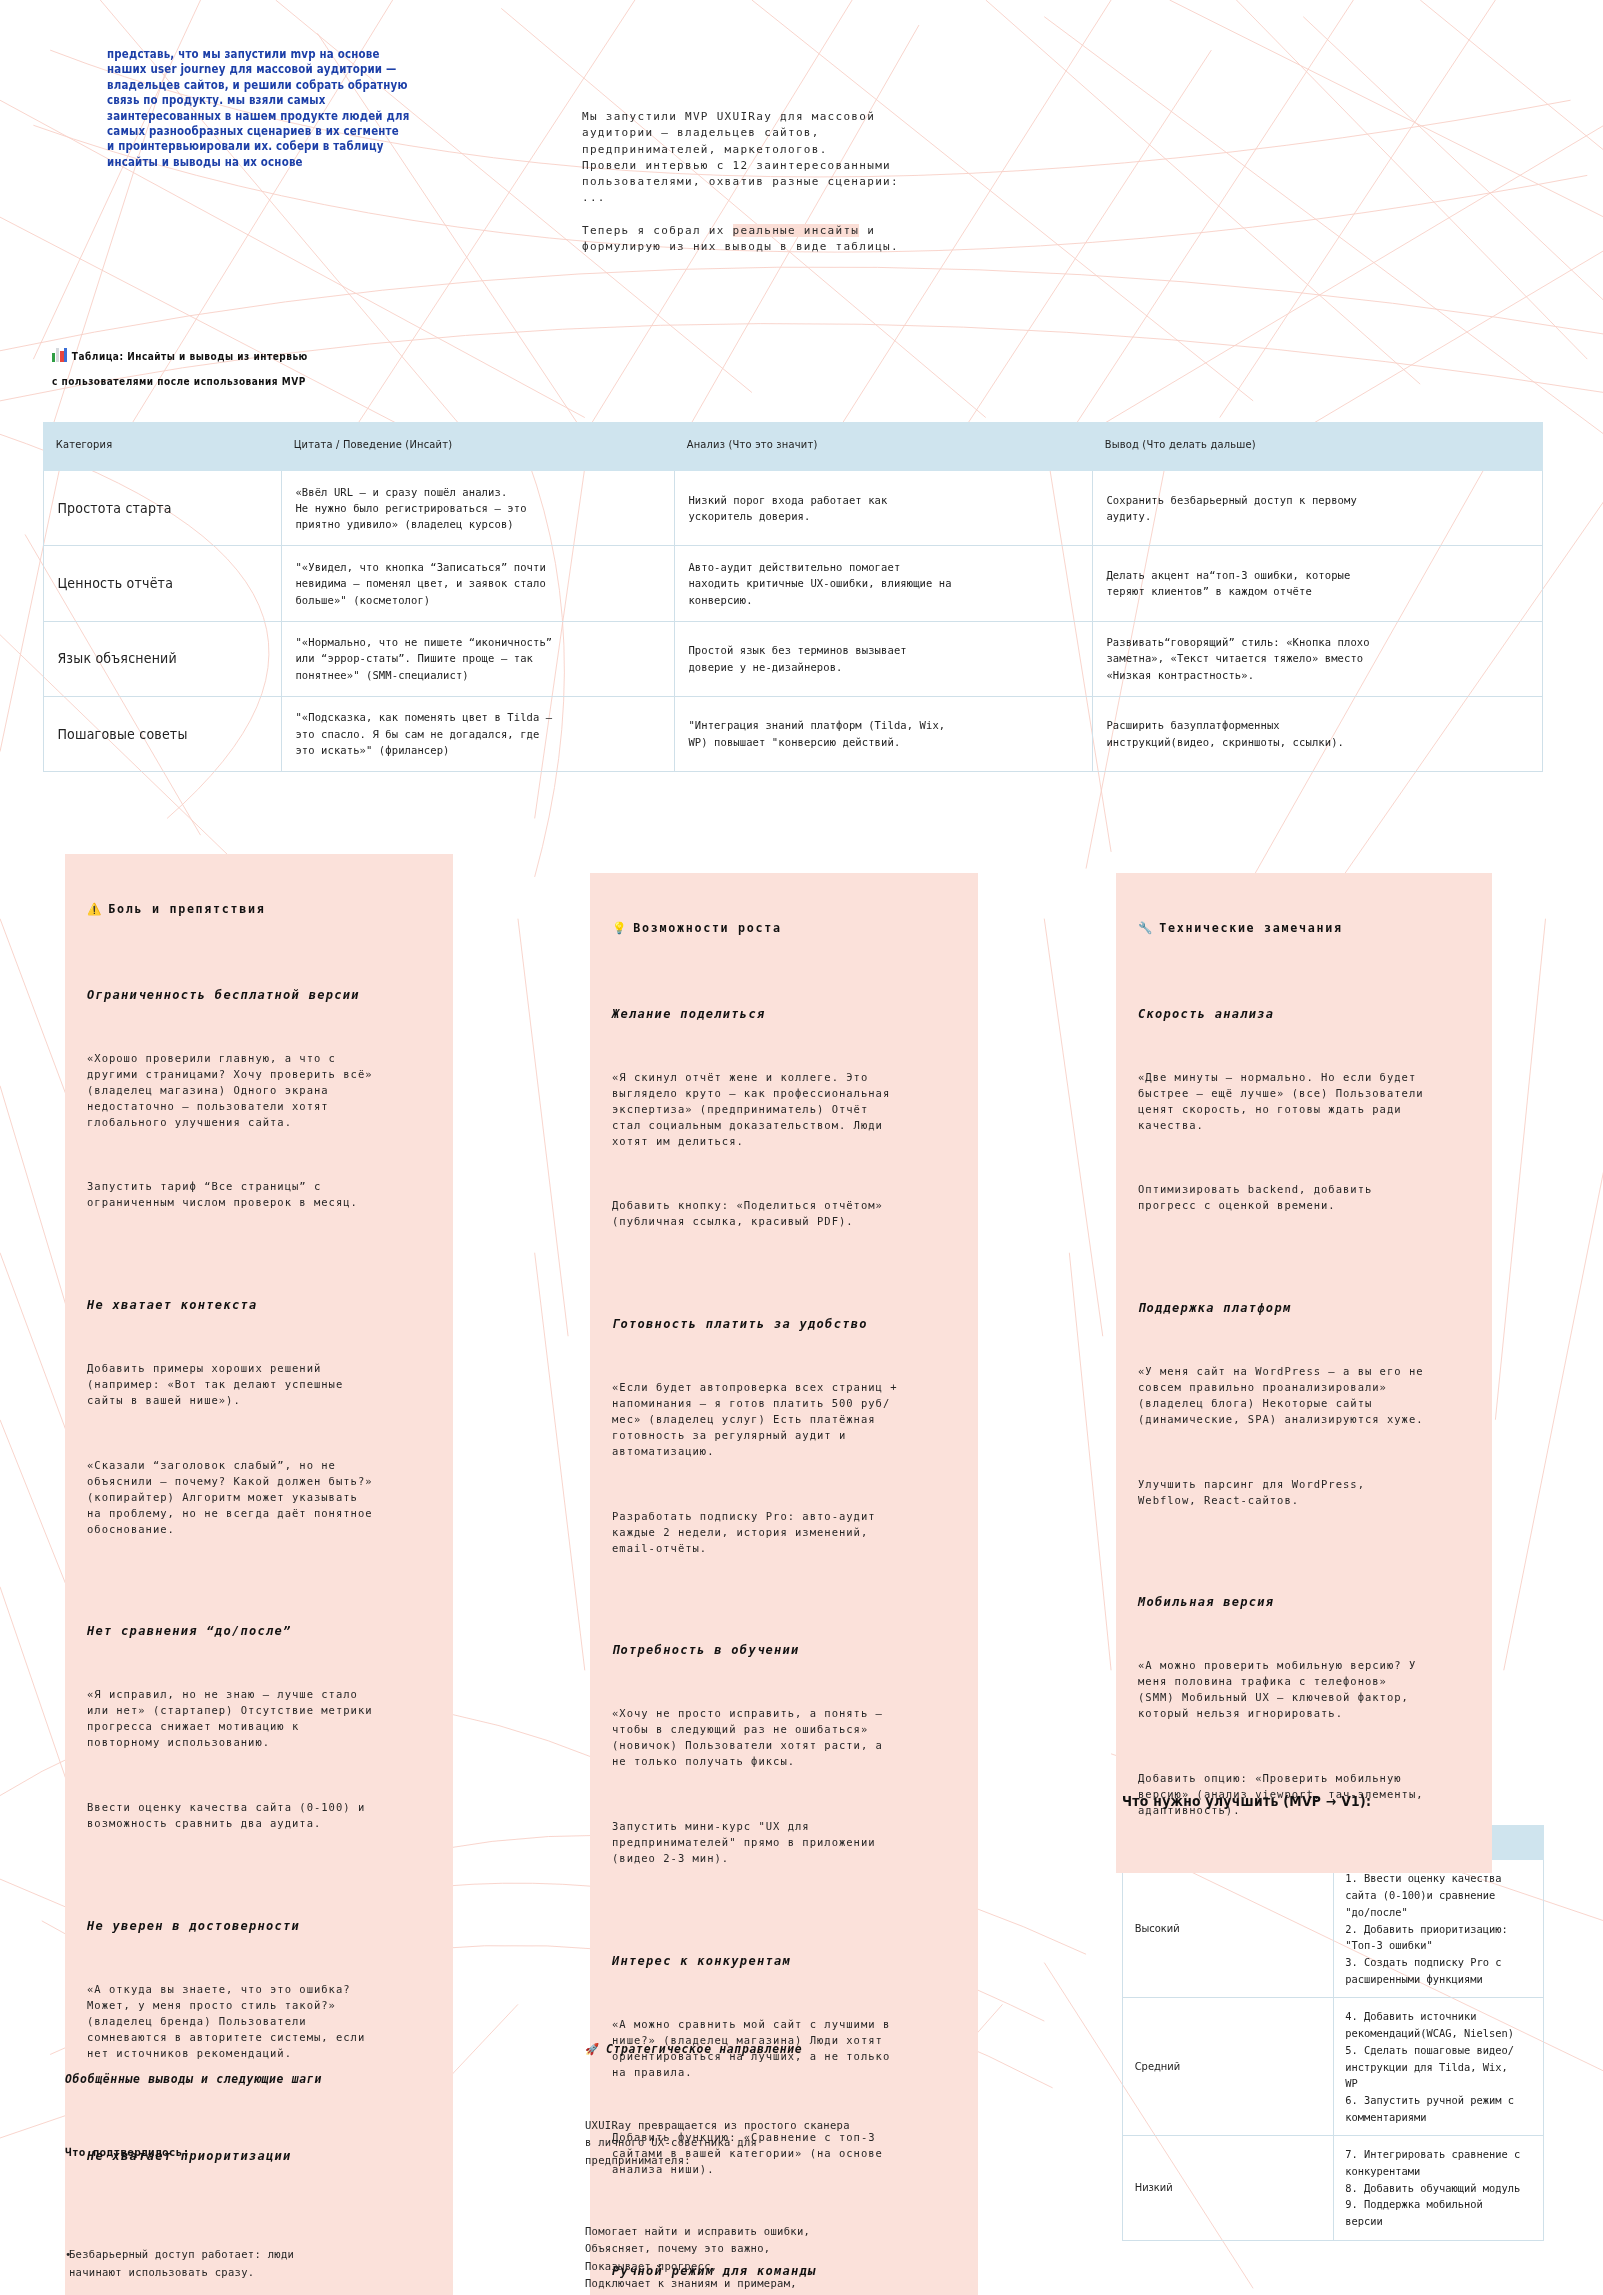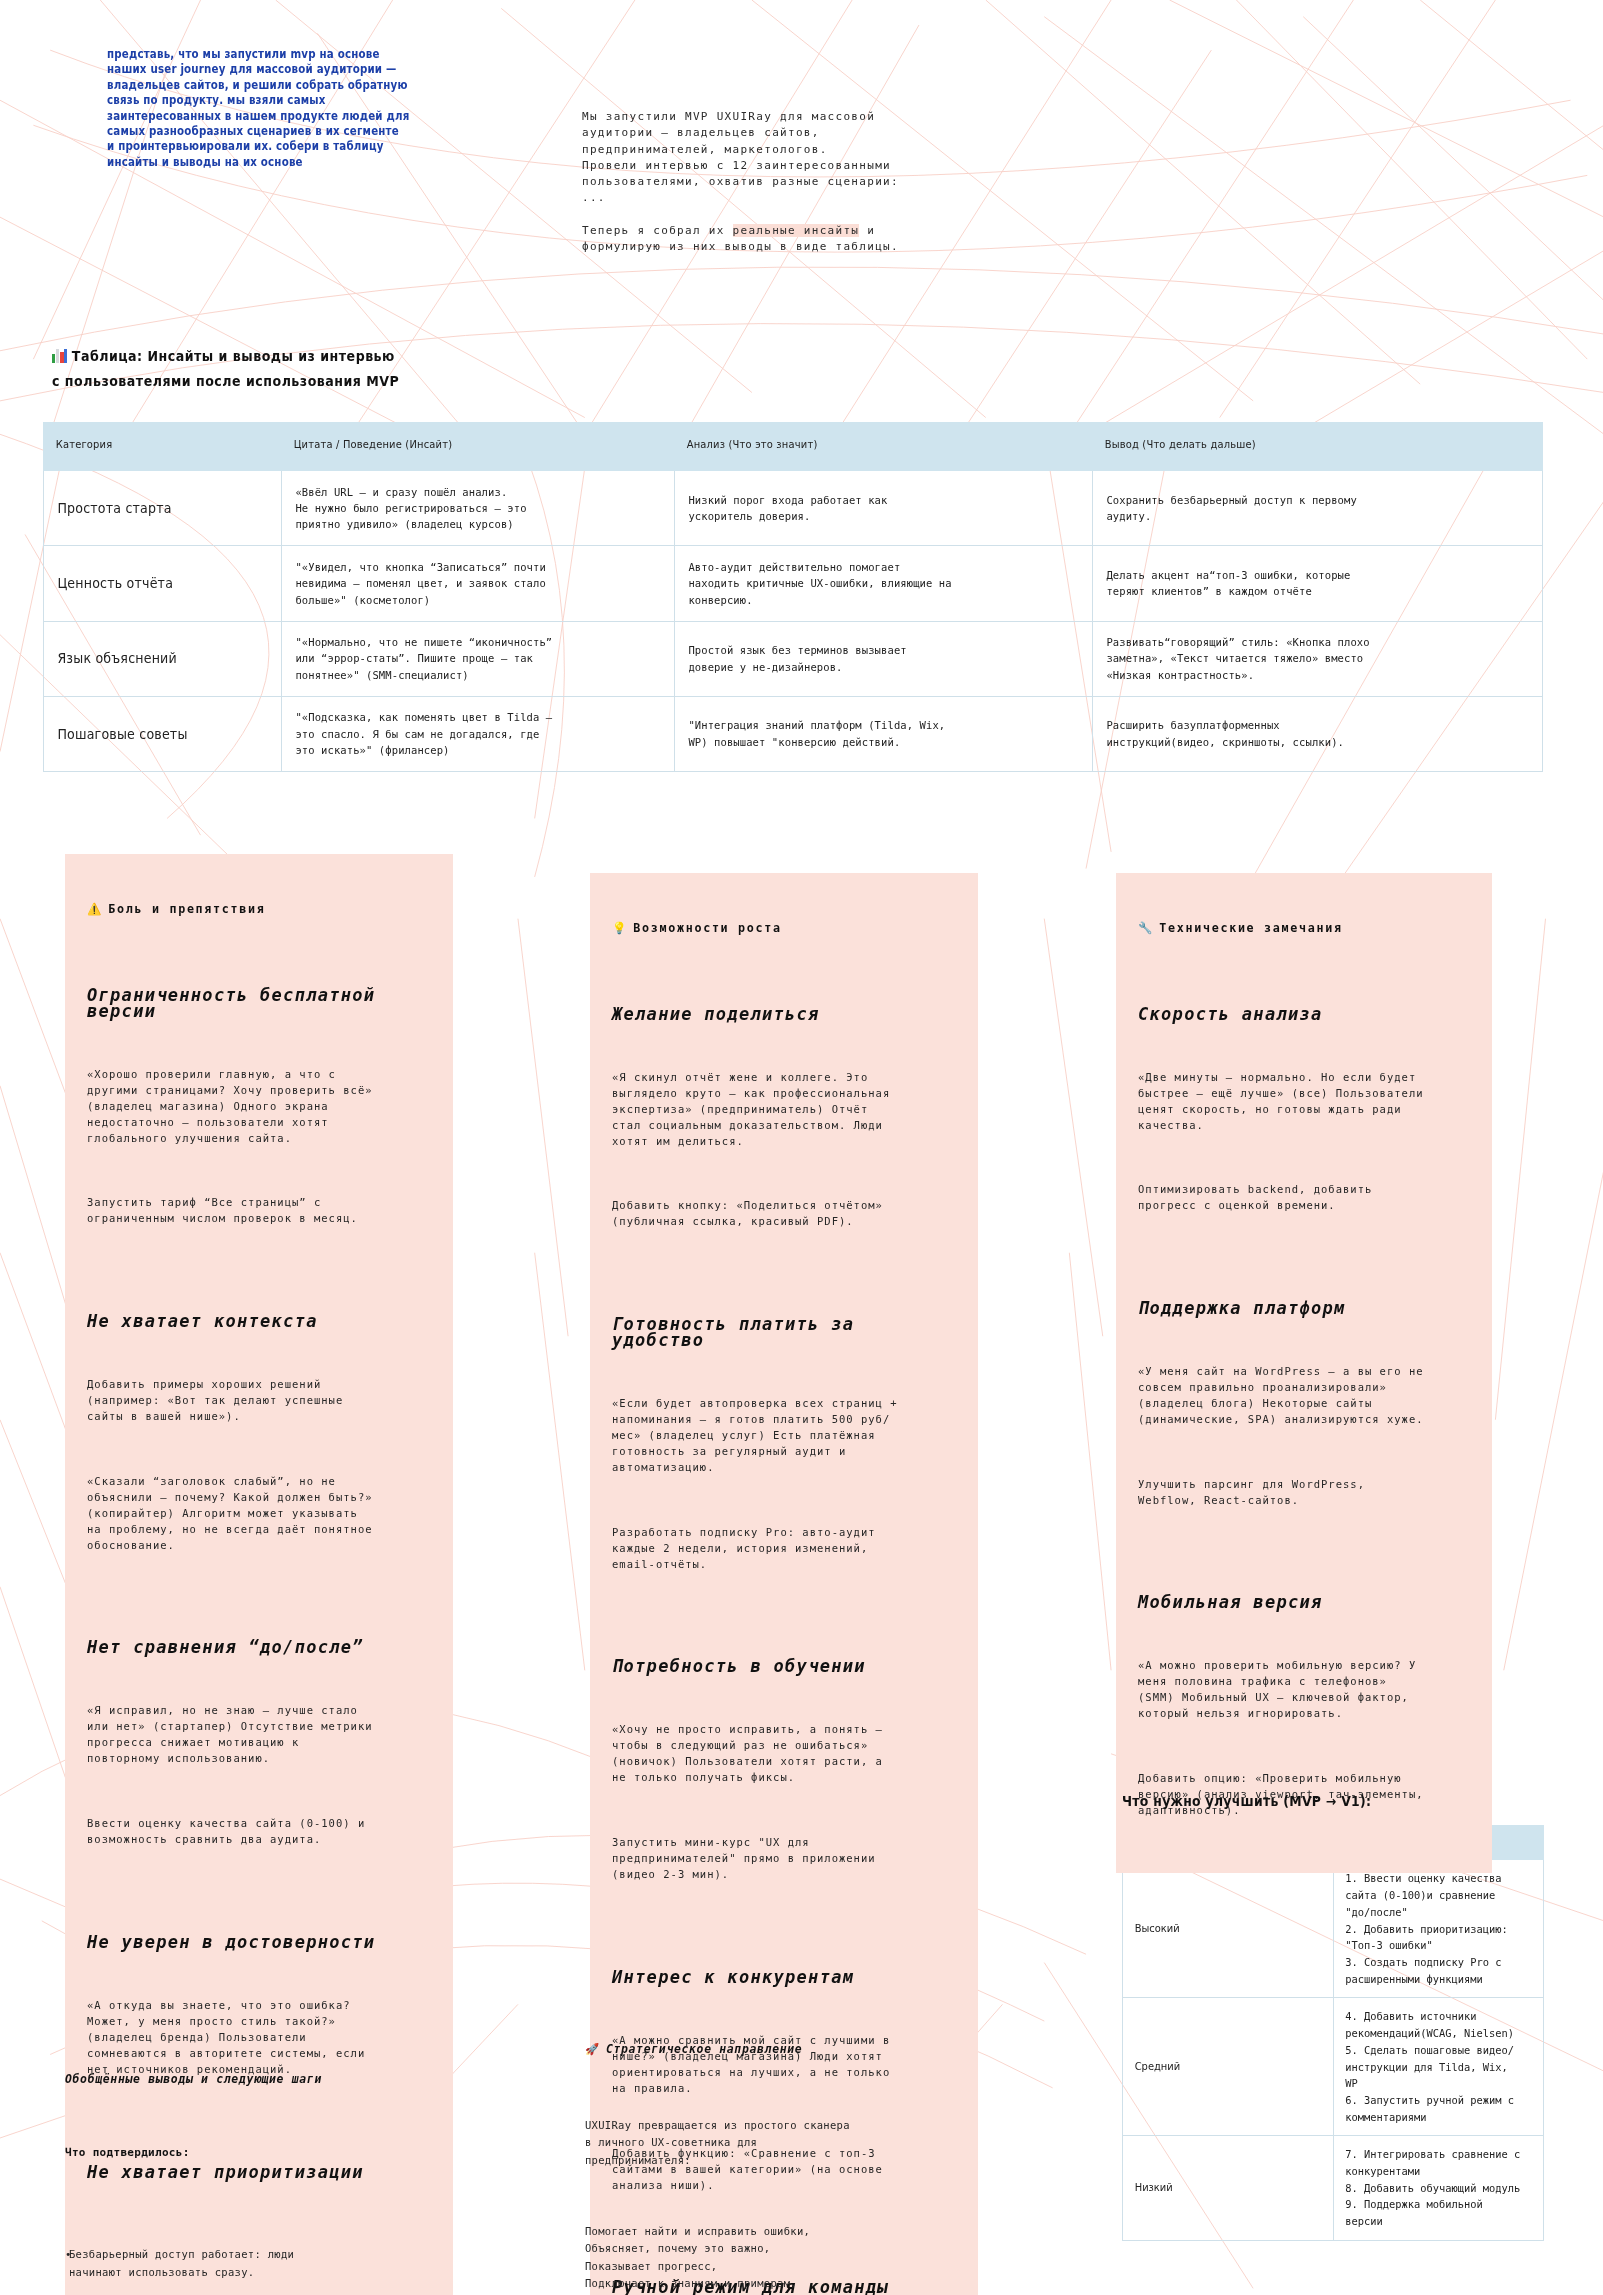--- a/index.html
+++ b/index.html
@@ -33,21 +33,21 @@
     font-size:11px; line-height:16.3px;
     letter-spacing:1.3px;
     white-space:pre-wrap;
   }
   .hl { background:#fbded6; }
 
   
   .tbl-title {
     left:52px; top:344px; width:752px;
     font-family:"DejaVu Sans Condensed","DejaVu Sans", sans-serif;
-    font-weight:700; font-size:14px; line-height:25px;
+    font-weight:700; font-size:10px; line-height:25px;
     letter-spacing:0.5px; color:#111;
     white-space:pre-wrap;
   }
   .bar-icon { display:inline-block; vertical-align:-1.7px; margin-right:5.8px; width:14px; height:13.4px; position:relative; }
   .bar-icon i { position:absolute; bottom:0; width:3.3px; display:block; }
   .bar-icon i:nth-child(1){ left:0;  height:8.4px; background:#2f9e44; }
   .bar-icon i:nth-child(2){ left:4.2px;height:13.4px; background:#d6d9dd; }
   .bar-icon i:nth-child(3){ left:8.4px;height:11px;background:#e8453c; }
   .bar-icon i:nth-child(4){ left:11.7px;height:13.4px;background:#3b6fd6; }
 
@@ -89,21 +89,21 @@
     letter-spacing:1px;
     padding:15px 22px 22px 22px;
   }
   .panel h3 {
     margin:0 0 18.4px 0;
     font-size:11.7px; font-weight:700; letter-spacing:1.7px;
     color:#111;
   }
   .panel h4 {
     margin:22px 0 15px 0;
-    font-size:17px; font-weight:700; font-style:italic;
+    font-size:12px; font-weight:700; font-style:italic;
     letter-spacing:1.3px; color:#111;
   }
   .panel h4:first-of-type { margin-top:3.3px; }
   .panel p { margin:0 0 16.7px 0; }
   .emoji { font-style:normal; font-weight:400; margin-right:6.7px; letter-spacing:0; }
 
   #col-pain   { left:65px;  top:854px; width:388px; }
   #col-growth { left:590px; top:873px; width:388px; }
   #col-tech   { left:1116px;top:873px; width:376px; }
 

